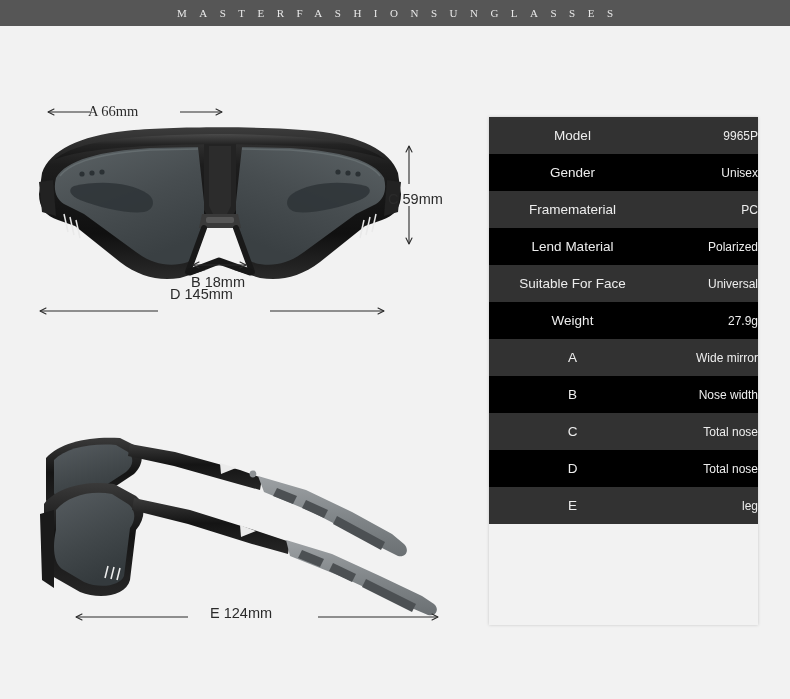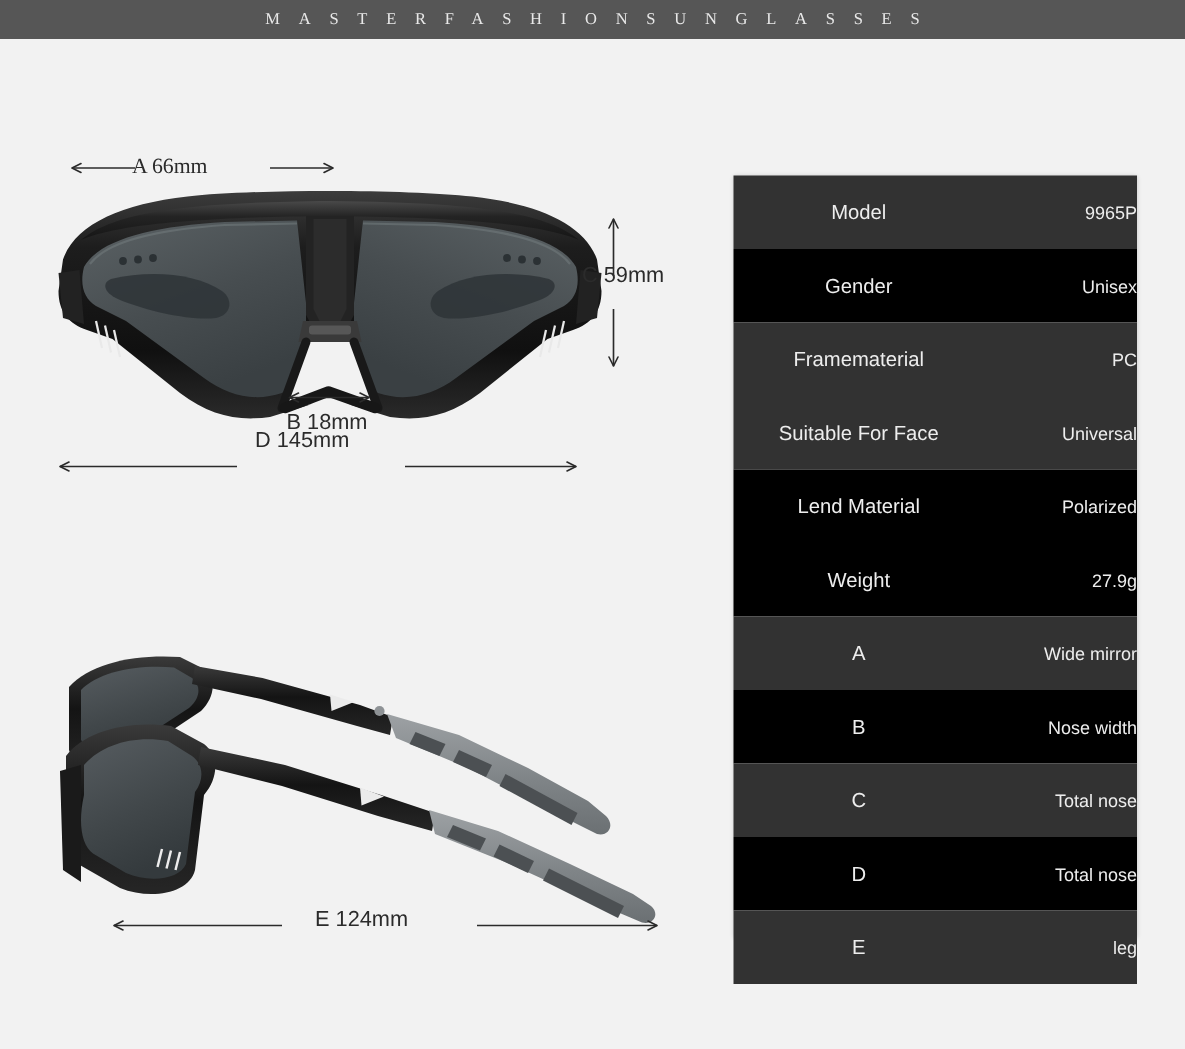--- a/index.html
+++ b/index.html
@@ -61,21 +61,21 @@
     position: absolute;
     left: 489px;
     top: 117px;
     width: 269px;
     height: 508px;
     box-shadow: 0 0 3px rgba(0,0,0,0.18);
   }
   .spec-row {
     display: flex;
     align-items: center;
-    height: 49px;
+    height: 37px;
     box-sizing: border-box;
   }
   .spec-row.odd  { background: #323232; }
   .spec-row.even { background: #000000; }
   .spec-key {
     width: 171px;
     text-align: center;
     color: #ededed;
     font-size: 13.5px;
     font-family: "Liberation Sans", sans-serif;
@@ -287,21 +287,21 @@
   <div class="dim-label" style="left:88px; top:103px;font-family:Liberation Serif, serif;">A 66mm</div>
   <svg class="dim-svg" style="left:40px; top:104px;" width="190" height="20">
     <g stroke="#2b2b2b" stroke-width="1.1" fill="none">
       <line x1="8" y1="8" x2="50" y2="8"></line>
       <path d="M 8 8 L 14 5 M 8 8 L 14 11" stroke-linecap="round"></path>
       <line x1="140" y1="8" x2="182" y2="8"></line>
       <path d="M 182 8 L 176 5 M 182 8 L 176 11" stroke-linecap="round"></path>
     </g>
   </svg>
 
-  <div class="dim-label" style="left:388px; top:176px;">C 59mm</div>
+  <div class="dim-label" style="left:388px; top:191px;">C 59mm</div>
   <svg class="dim-svg" style="left:401px; top:140px;" width="16" height="110">
     <g stroke="#2b2b2b" stroke-width="1.1" fill="none">
       <line x1="8" y1="6" x2="8" y2="44"></line>
       <path d="M 8 6 L 5 12 M 8 6 L 11 12" stroke-linecap="round"></path>
       <line x1="8" y1="66" x2="8" y2="104"></line>
       <path d="M 8 104 L 5 98 M 8 104 L 11 98" stroke-linecap="round"></path>
     </g>
   </svg>
 
   <div class="dim-label" style="left:191px; top:274px;">B 18mm</div>
@@ -339,29 +339,29 @@
         <div class="spec-val">9965P</div>
       </div>
       <div class="spec-row even">
         <div class="spec-key">Gender</div>
         <div class="spec-val">Unisex</div>
       </div>
       <div class="spec-row odd">
         <div class="spec-key">Framematerial</div>
         <div class="spec-val">PC</div>
       </div>
+      <div class="spec-row even">
+        <div class="spec-key">Lend Material</div>
+        <div class="spec-val">Polarized</div>
+      </div>
       <div class="spec-row odd">
         <div class="spec-key">Suitable For Face</div>
         <div class="spec-val">Universal</div>
       </div>
       <div class="spec-row even">
-        <div class="spec-key">Lend Material</div>
-        <div class="spec-val">Polarized</div>
-      </div>
-      <div class="spec-row even">
         <div class="spec-key">Weight</div>
         <div class="spec-val">27.9g</div>
       </div>
       <div class="spec-row odd">
         <div class="spec-key">A</div>
         <div class="spec-val">Wide mirror</div>
       </div>
       <div class="spec-row even">
         <div class="spec-key">B</div>
         <div class="spec-val">Nose width</div>

